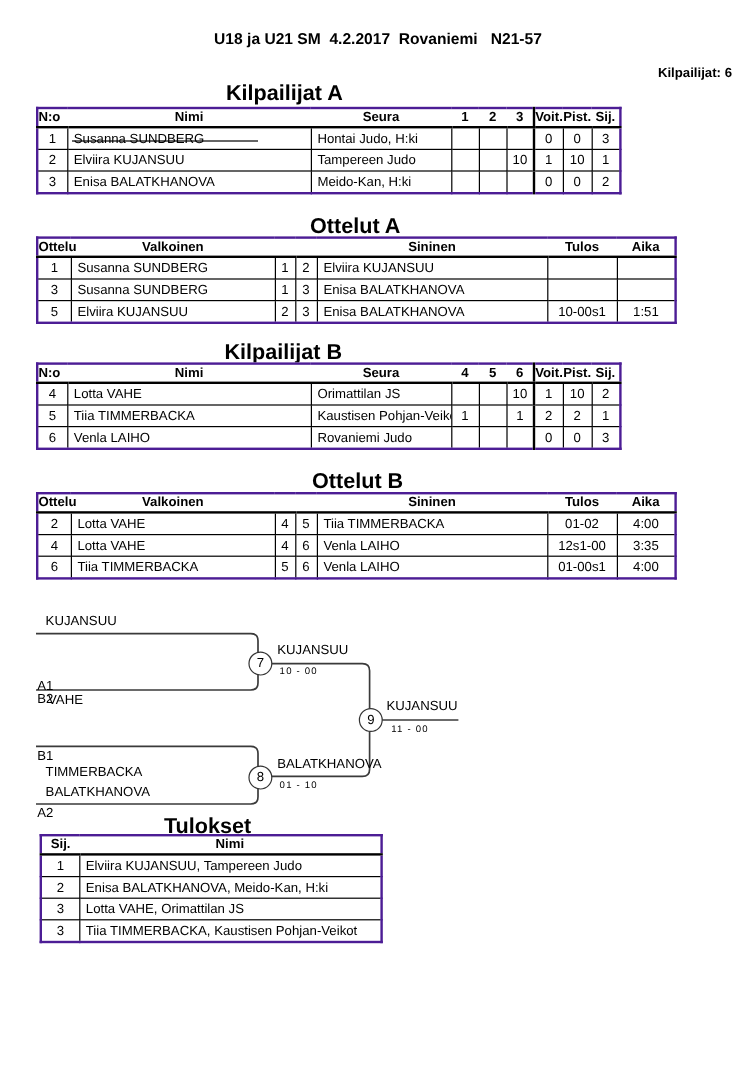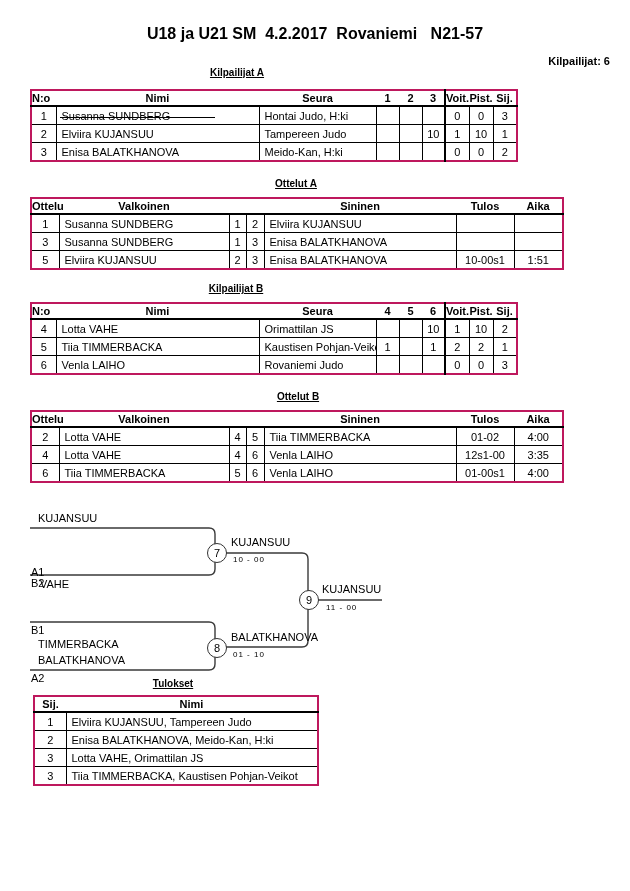--- a/index.html
+++ b/index.html
@@ -2,31 +2,31 @@
 <html><head>
 <meta charset="utf-8">
 <style>
   html,body { margin:0; padding:0; background:#fff; }
   .sheet {
     position:relative; width:630px; height:891px; background:#ffffff;
     font-family:"Liberation Sans", sans-serif; color:#000; overflow:hidden;
   }
   .title {
     position:absolute; top:25px; left:0; width:630px; text-align:center;
-    font-size:16px; font-weight:bold; white-space:pre;
+    font-size:13px; font-weight:bold; white-space:pre;
   }
   .count-label {
     position:absolute; top:55px; right:20px; font-size:11px; font-weight:bold;
   }
   .sec-head {
-    position:absolute; transform:translateX(-50%); font-size:10px; font-weight:bold; white-space:nowrap;text-decoration:underline;
+    position:absolute; transform:translateX(-50%); font-size:18px; font-weight:bold; white-space:nowrap;
   }
   table.tbl {
     position:absolute; border-collapse:collapse; table-layout:fixed;
-    font-size:11px; background:#fff; border:2px solid #be185d;
+    font-size:11px; background:#fff; border:2px solid #4c1d95;
   }
   .tbl th {
     border:0; border-bottom:2px solid #000; font-weight:bold; height:14px;
     padding:0; text-align:center; white-space:nowrap; overflow:visible; font-size:11px;
   }
   .tbl th.l { text-align:left; }
   .tbl td {
     border:1px solid #000; height:17px; padding:0 5px; white-space:nowrap;
     overflow:hidden; text-align:left; font-size:11px;
   }

